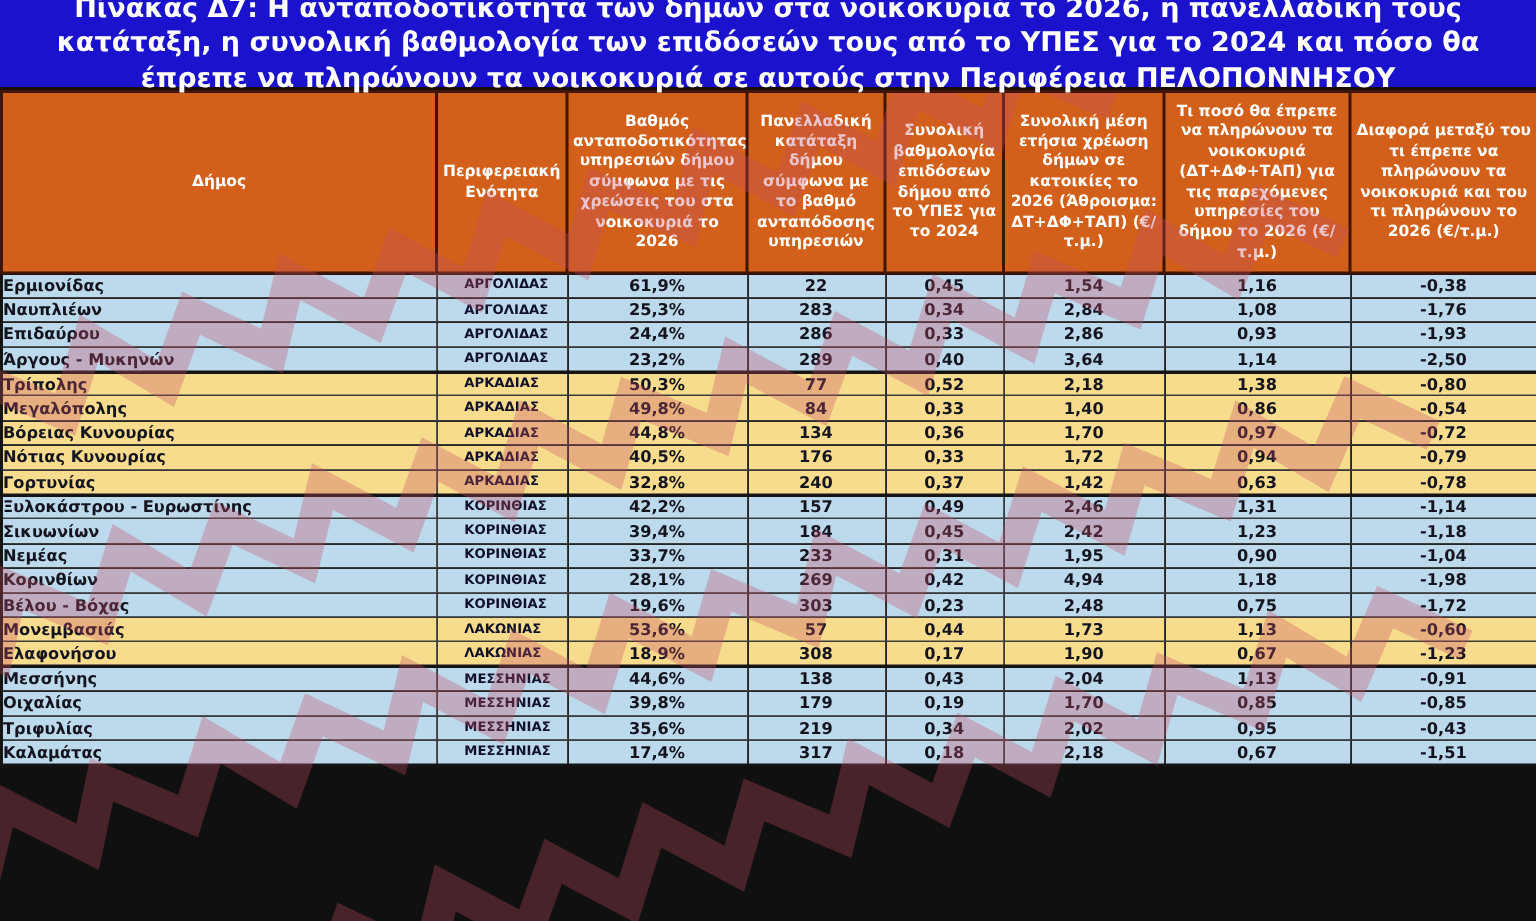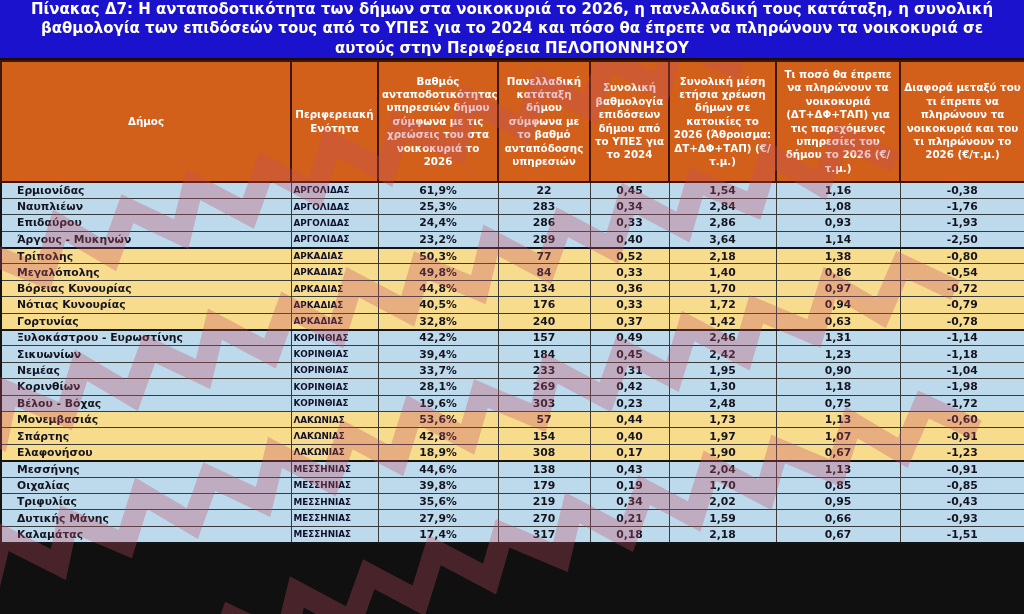--- a/index.html
+++ b/index.html
@@ -5,21 +5,21 @@
   html,body{margin:0;padding:0;}
   body{
     width:1024px;height:614px;overflow:hidden;
     font-family:"DejaVu Sans","Liberation Sans",sans-serif;
     background:#101010;
   }
   .frame{position:relative;width:1024px;height:614px;background:#101010;}
   .title-bar{
     box-sizing:border-box;width:1024px;height:60px;
     background:#1a12cc;color:#ffffff;font-weight:bold;
-    font-size:15px;line-height:1.28;text-align:center;
+    font-size:18px;line-height:1.28;text-align:center;
     display:flex;align-items:center;justify-content:center;
     padding:2px 12px;border-bottom:2px solid #1c0d05;
   }
   table.data{
     width:1024px;border-collapse:collapse;table-layout:fixed;
     border:2px solid #141414;
   }
   th{
     box-sizing:border-box;
     background:#d2601a;color:#ffffff;font-weight:bold;
@@ -28,22 +28,22 @@
   }
   td{
     box-sizing:border-box;
     font-weight:bold;font-size:10.8px;color:#14141f;
     border:1px solid #3a3a3a;padding:0 3px;overflow:hidden;white-space:nowrap;
   }
   tr.datarow{height:16.4px;}
   tr.band-blue td{background:#bdd9ec;}
   tr.band-yellow td{background:#f8dc8e;}
   tr.group-start td{border-top:2.5px solid #141414;}
-  td.c-name{text-align:left;padding-left:15px;}
-  td.c-unit{text-align:left;font-size:8.8px;padding-left:2px;color:#10102a;}
+  td.c-name{text-align:left;padding-left:0;}
+  td.c-unit{text-align:left;font-size:8.8px;padding-left:18px;color:#10102a;}
   td.c-num{text-align:center;}
   .watermark{
     position:absolute;left:0;top:62px;width:1024px;height:552px;
     pointer-events:none;z-index:5;
   }
 </style>
 </head>
 <body>
 
 <div class="frame">
@@ -193,21 +193,21 @@
           <td class="c-num">1,95</td>
           <td class="c-num">0,90</td>
           <td class="c-num">-1,04</td>
         </tr>
         <tr class="datarow band-blue">
           <td class="c-name">Κορινθίων</td>
           <td class="c-unit">ΚΟΡΙΝΘΙΑΣ</td>
           <td class="c-num">28,1%</td>
           <td class="c-num">269</td>
           <td class="c-num">0,42</td>
-          <td class="c-num">1,30</td>
+          <td class="c-num">4,94</td>
           <td class="c-num">1,18</td>
           <td class="c-num">-1,98</td>
         </tr>
         <tr class="datarow band-blue">
           <td class="c-name">Βέλου - Βόχας</td>
           <td class="c-unit">ΚΟΡΙΝΘΙΑΣ</td>
           <td class="c-num">19,6%</td>
           <td class="c-num">303</td>
           <td class="c-num">0,23</td>
           <td class="c-num">2,48</td>
@@ -218,30 +218,20 @@
           <td class="c-name">Μονεμβασιάς</td>
           <td class="c-unit">ΛΑΚΩΝΙΑΣ</td>
           <td class="c-num">53,6%</td>
           <td class="c-num">57</td>
           <td class="c-num">0,44</td>
           <td class="c-num">1,73</td>
           <td class="c-num">1,13</td>
           <td class="c-num">-0,60</td>
         </tr>
         <tr class="datarow band-yellow">
-          <td class="c-name">Σπάρτης</td>
-          <td class="c-unit">ΛΑΚΩΝΙΑΣ</td>
-          <td class="c-num">42,8%</td>
-          <td class="c-num">154</td>
-          <td class="c-num">0,40</td>
-          <td class="c-num">1,97</td>
-          <td class="c-num">1,07</td>
-          <td class="c-num">-0,91</td>
-        </tr>
-        <tr class="datarow band-yellow">
           <td class="c-name">Ελαφονήσου</td>
           <td class="c-unit">ΛΑΚΩΝΙΑΣ</td>
           <td class="c-num">18,9%</td>
           <td class="c-num">308</td>
           <td class="c-num">0,17</td>
           <td class="c-num">1,90</td>
           <td class="c-num">0,67</td>
           <td class="c-num">-1,23</td>
         </tr>
         <tr class="datarow band-blue group-start">
@@ -268,30 +258,20 @@
           <td class="c-name">Τριφυλίας</td>
           <td class="c-unit">ΜΕΣΣΗΝΙΑΣ</td>
           <td class="c-num">35,6%</td>
           <td class="c-num">219</td>
           <td class="c-num">0,34</td>
           <td class="c-num">2,02</td>
           <td class="c-num">0,95</td>
           <td class="c-num">-0,43</td>
         </tr>
         <tr class="datarow band-blue">
-          <td class="c-name">Δυτικής Μάνης</td>
-          <td class="c-unit">ΜΕΣΣΗΝΙΑΣ</td>
-          <td class="c-num">27,9%</td>
-          <td class="c-num">270</td>
-          <td class="c-num">0,21</td>
-          <td class="c-num">1,59</td>
-          <td class="c-num">0,66</td>
-          <td class="c-num">-0,93</td>
-        </tr>
-        <tr class="datarow band-blue">
           <td class="c-name">Καλαμάτας</td>
           <td class="c-unit">ΜΕΣΣΗΝΙΑΣ</td>
           <td class="c-num">17,4%</td>
           <td class="c-num">317</td>
           <td class="c-num">0,18</td>
           <td class="c-num">2,18</td>
           <td class="c-num">0,67</td>
           <td class="c-num">-1,51</td>
         </tr>
       </tbody>

